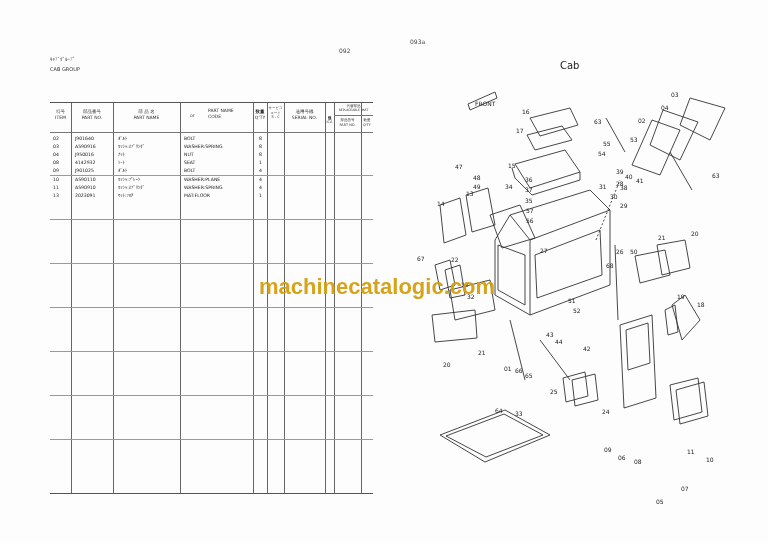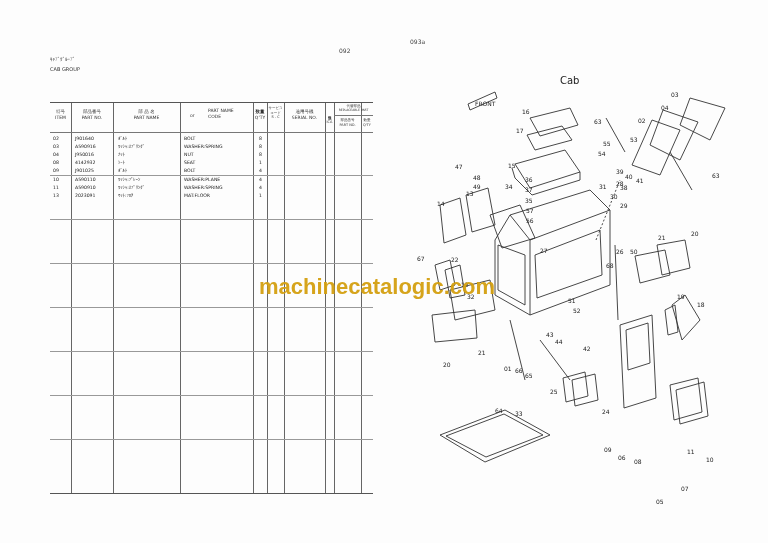--- a/index.html
+++ b/index.html
@@ -3,21 +3,21 @@
 <meta charset="utf-8">
 <style>
   html,body{margin:0;padding:0;background:#fff;}
   body{width:768px;height:543px;position:relative;overflow:hidden;font-family:"DejaVu Sans",sans-serif;color:#222;}
   .page{position:absolute;left:0;top:0;width:768px;height:543px;background:#fdfdfd;}
   .pg-num-left{position:absolute;left:339px;top:47px;font-size:6px;color:#444;}
   .pg-num-right{position:absolute;left:410px;top:38px;font-size:6px;color:#444;}
   .group-jp{position:absolute;left:50px;top:56px;font-size:5px;color:#333;}
   .group-en{position:absolute;left:50px;top:66px;font-size:5px;color:#333;}
   .title-jp{position:absolute;left:520px;top:43px;font-size:13px;letter-spacing:18px;color:#222;}
-  .title-en{position:absolute;left:560px;top:75px;font-size:10px;color:#222;}
+  .title-en{position:absolute;left:560px;top:60px;font-size:10px;color:#222;}
 
   
   .tbl{position:absolute;left:50px;top:102px;width:323px;height:390px;border-top:1.5px solid #555;border-bottom:1.5px solid #555;}
   .col{position:absolute;top:0;bottom:0;border-left:1px solid #666;}
   .hline{position:absolute;left:0;right:0;border-top:1px solid #999;}
   .hdr{position:absolute;top:2px;font-size:4.5px;line-height:5.5px;text-align:center;color:#333;}
   .row{position:absolute;left:0;right:0;height:8px;font-size:4.6px;line-height:8px;color:#222;}
   .row span{position:absolute;white-space:nowrap;}
 
   

